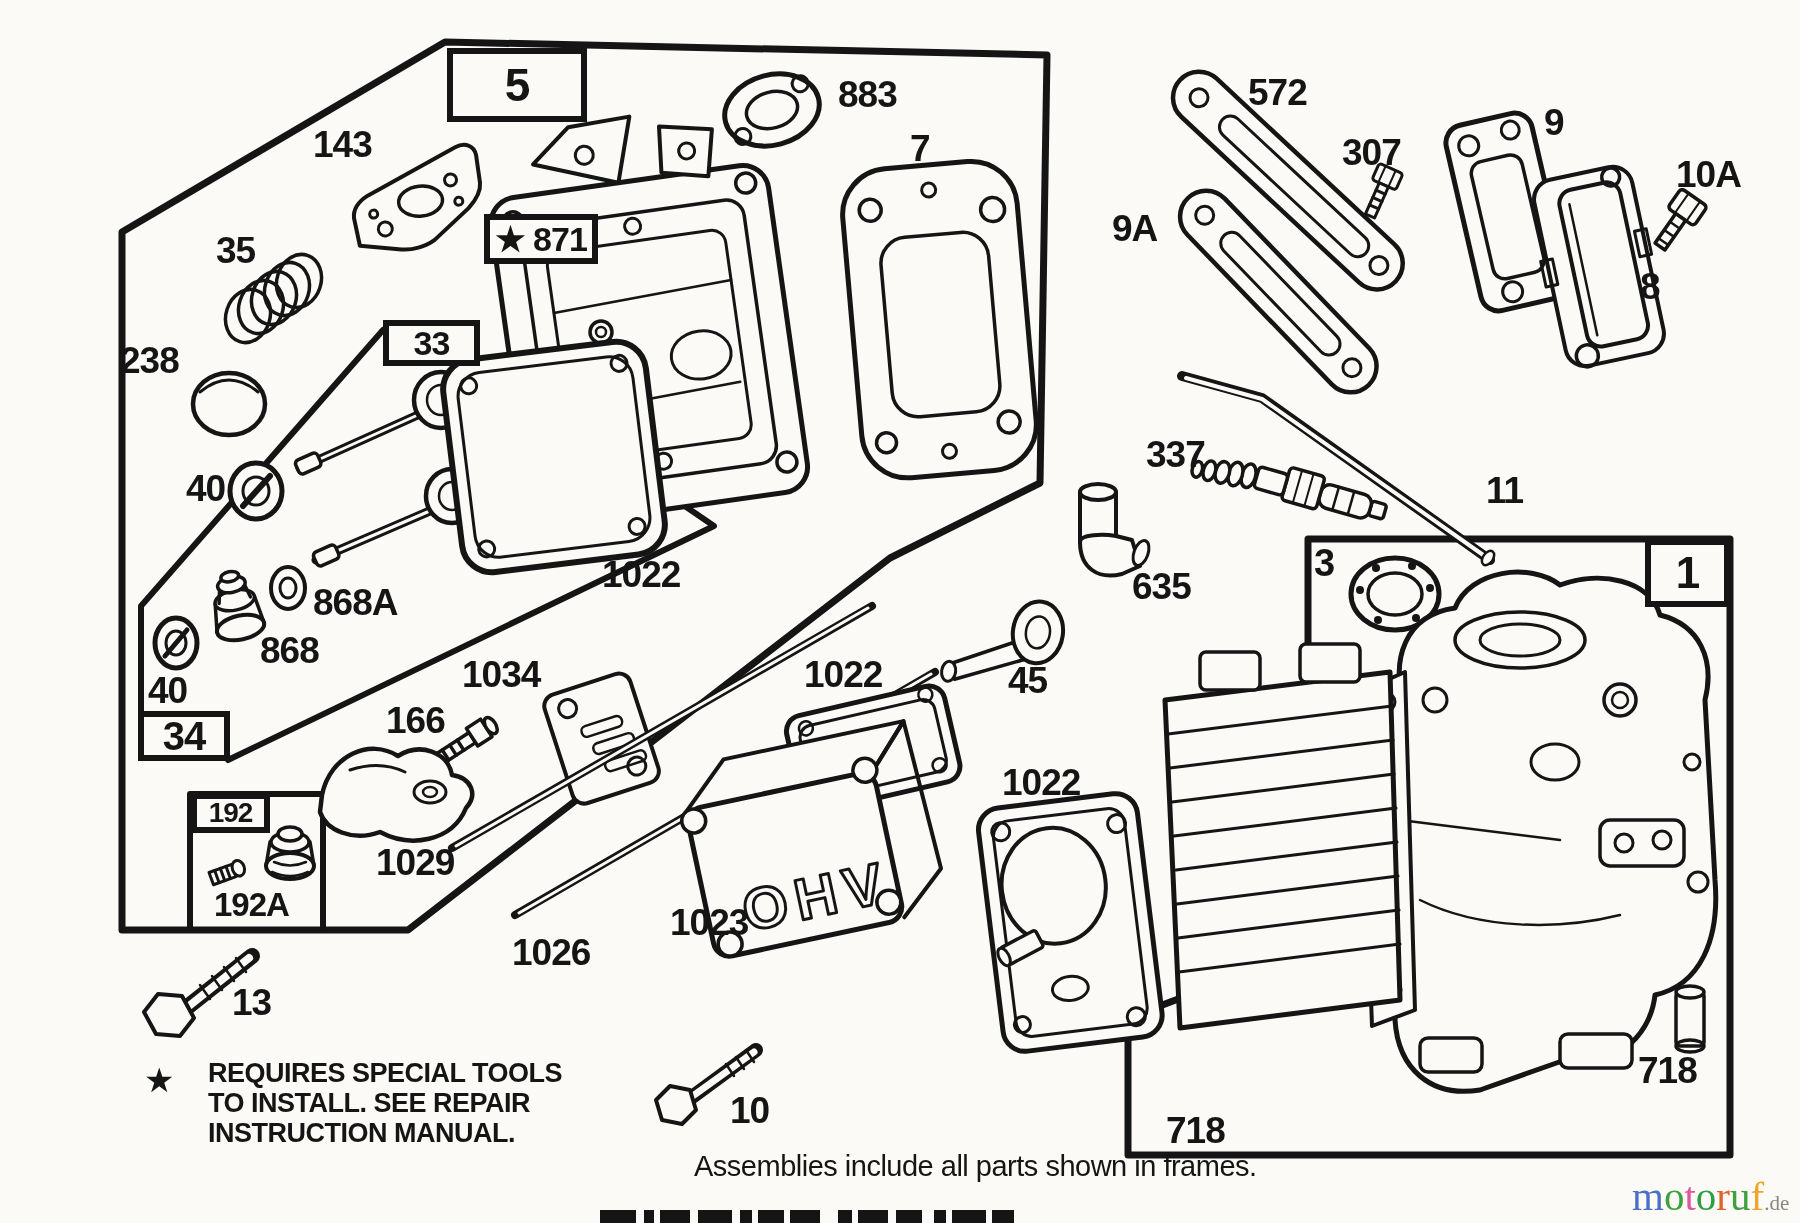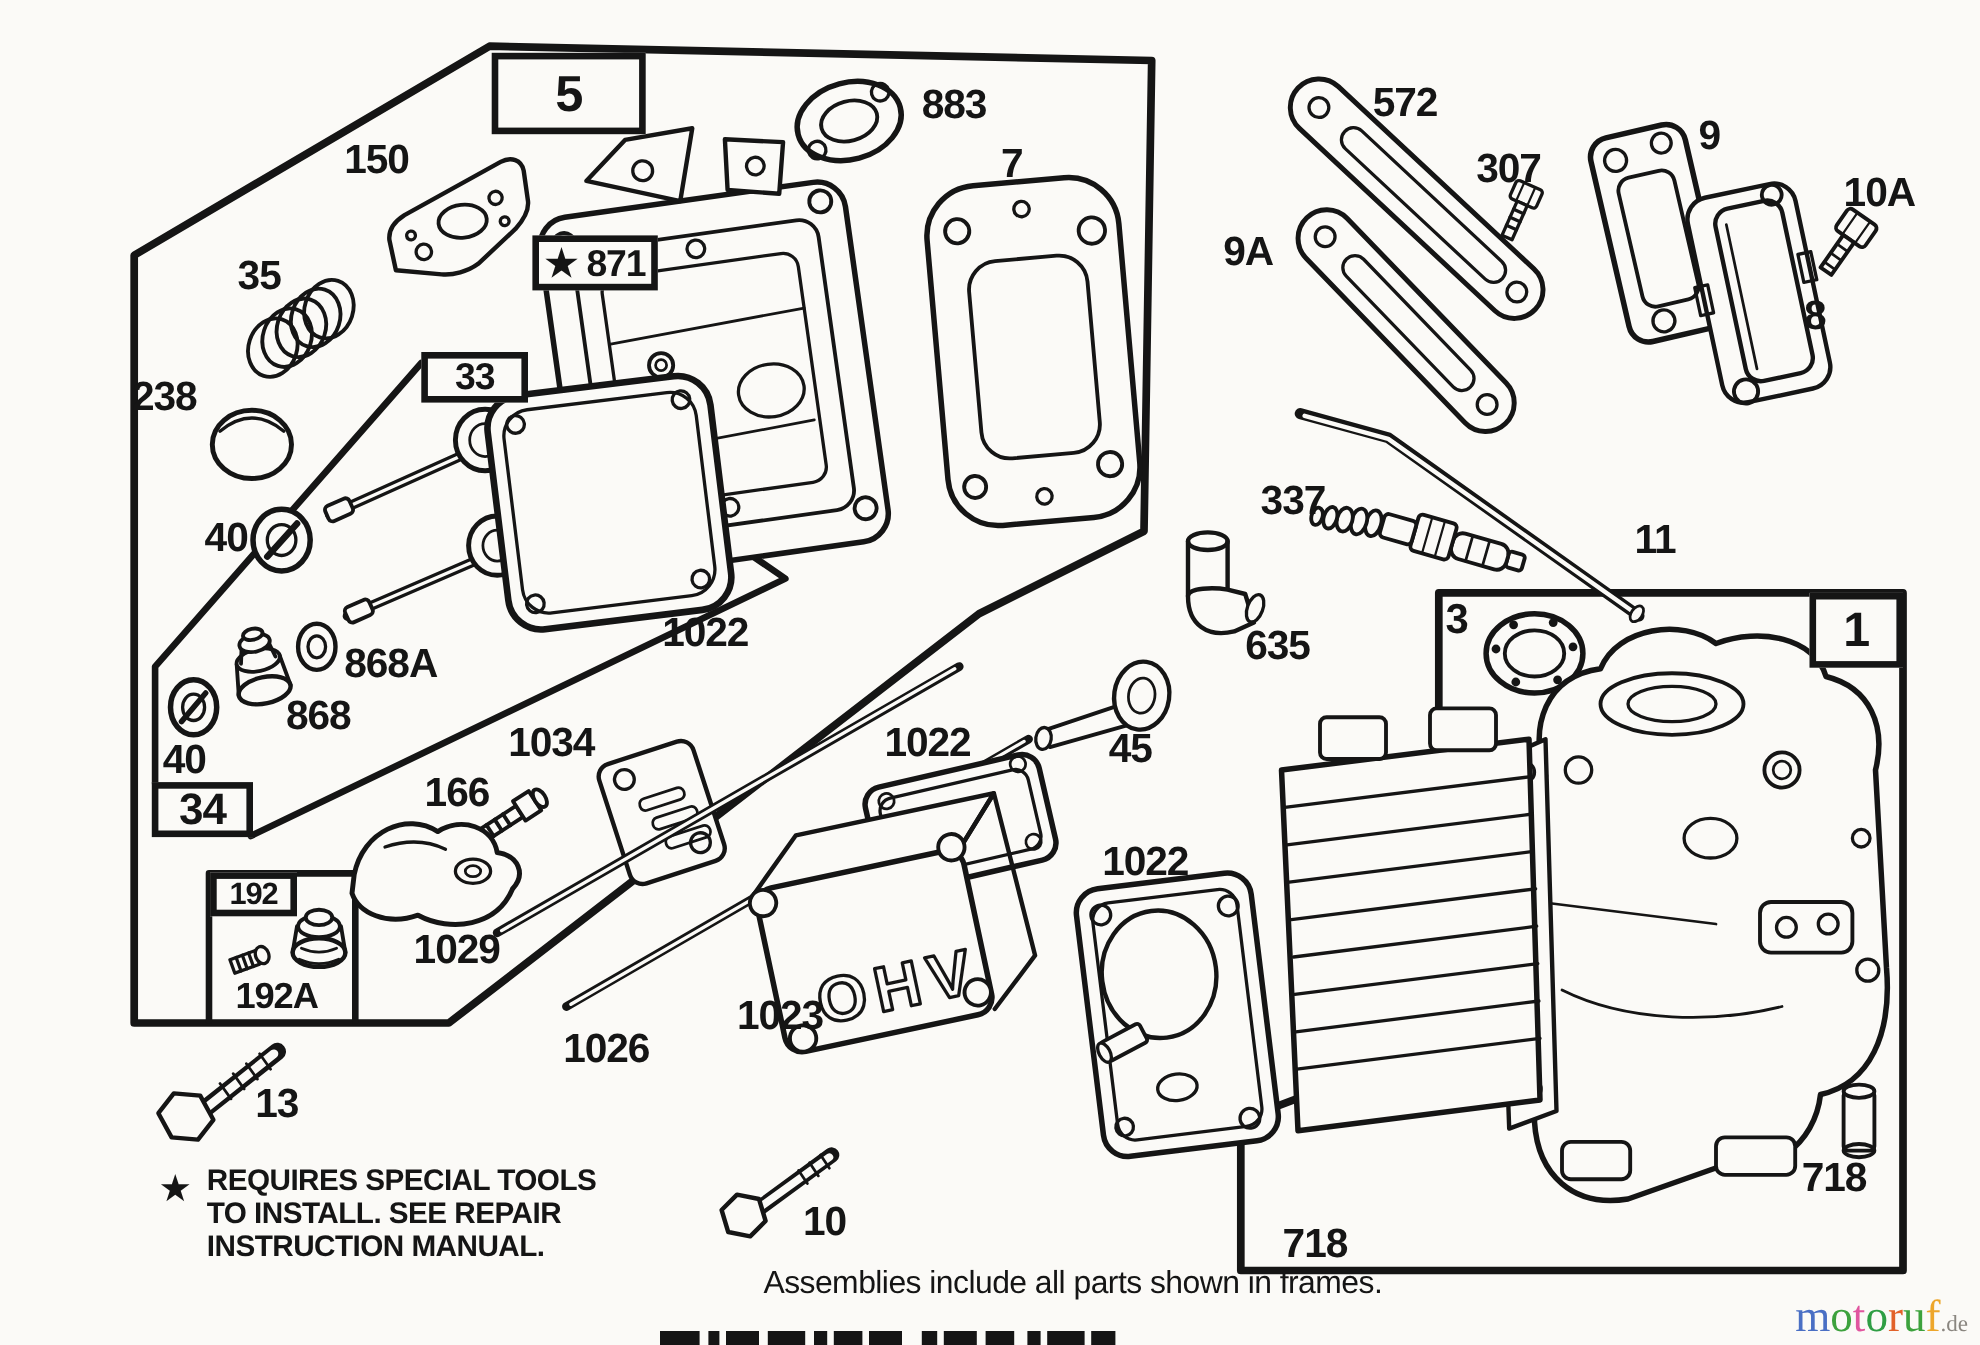--- a/index.html
+++ b/index.html
@@ -6,21 +6,21 @@
   body{background:#e8e8e6;font-family:"Liberation Sans",sans-serif;}
   #canvas{position:relative;width:1800px;height:1223px;background:#fbfaf7;overflow:hidden;margin:0 auto;}
   #artwork{position:absolute;left:0;top:0;z-index:1;}
   .plbl{position:absolute;z-index:3;font-family:"Liberation Sans",sans-serif;font-weight:bold;
         color:#151515;letter-spacing:-1px;white-space:pre;line-height:1;}
   .fbox{position:absolute;z-index:3;border:6px solid #151515;background:#fbfaf7;
         display:flex;align-items:center;justify-content:center;
         font-family:"Liberation Sans",sans-serif;font-weight:bold;color:#151515;letter-spacing:-1px;}
   #star-note{position:absolute;left:144px;top:1058px;z-index:3;width:560px;}
   #star-note .star{position:absolute;left:0;top:2px;font-size:34px;color:#151515;}
-  #star-note .ln{display:block;margin-left:44px;font-size:27px;font-weight:bold;color:#151515;line-height:30px;letter-spacing:-0.5px;}
+  #star-note .ln{display:block;margin-left:64px;font-size:27px;font-weight:bold;color:#151515;line-height:30px;letter-spacing:-0.5px;}
   #assemblies-note{position:absolute;left:694px;top:1150px;z-index:3;font-size:29px;font-weight:normal;color:#151515;letter-spacing:-0.5px;}
   #logo{position:absolute;left:1632px;top:1176px;z-index:3;font-family:"Liberation Serif",serif;font-size:41px;line-height:1;}
   #logo .suf{font-size:21px;}
 </style>
 </head>
 <body>
 
 <div id="canvas">
 
   <svg id="artwork" width="1800" height="1223" viewBox="0 0 1800 1223">
@@ -368,21 +368,21 @@
         <rect x="858" y="1210" width="30" height="13"></rect>
         <rect x="896" y="1210" width="26" height="13"></rect>
         <rect x="934" y="1210" width="12" height="13"></rect>
         <rect x="952" y="1210" width="34" height="13"></rect>
         <rect x="992" y="1210" width="22" height="13"></rect>
       </g>
     </g>
   </svg>
 
   <div id="labels-layer">
-      <span class="plbl" style="left: 313px; top: 126px; font-size: 37px;">150</span>
+      <span class="plbl" style="left: 313px; top: 126px; font-size: 37px;">143</span>
       <span class="plbl" style="left: 216px; top: 232px; font-size: 37px;">35</span>
       <span class="plbl" style="left: 120px; top: 342px; font-size: 37px;">238</span>
       <span class="plbl" style="left: 186px; top: 470px; font-size: 37px;">40</span>
       <span class="plbl" style="left: 313px; top: 584px; font-size: 37px;">868A</span>
       <span class="plbl" style="left: 260px; top: 632px; font-size: 37px;">868</span>
       <span class="plbl" style="left: 148px; top: 672px; font-size: 37px;">40</span>
       <span class="plbl" style="left: 386px; top: 702px; font-size: 37px;">166</span>
       <span class="plbl" style="left: 376px; top: 844px; font-size: 37px;">1029</span>
       <span class="plbl" style="left: 214px; top: 888px; font-size: 33px;">192A</span>
       <span class="plbl" style="left: 232px; top: 984px; font-size: 37px; text-align: center;">13</span>

